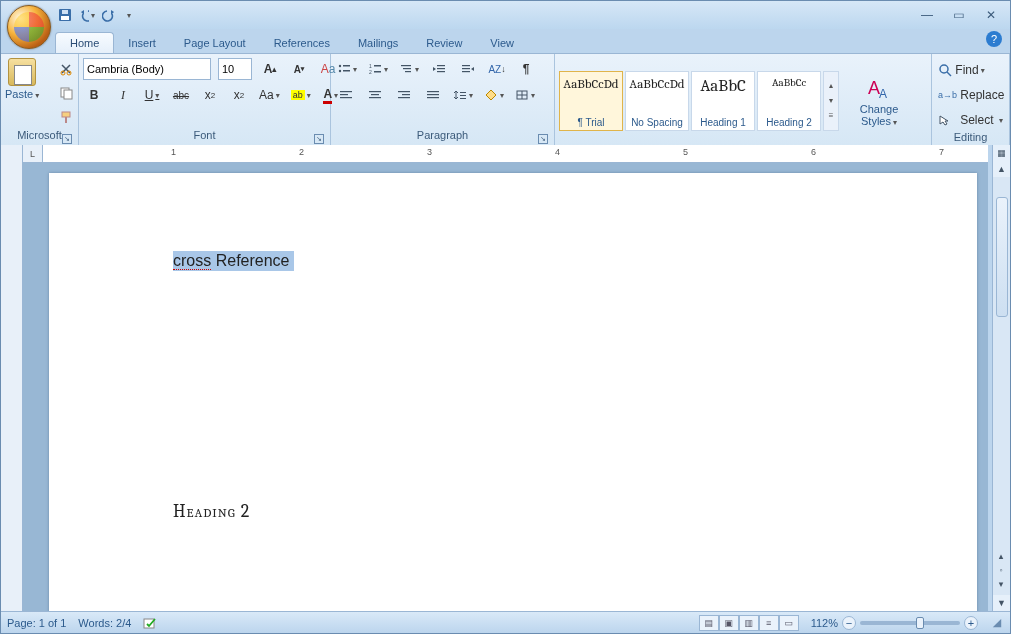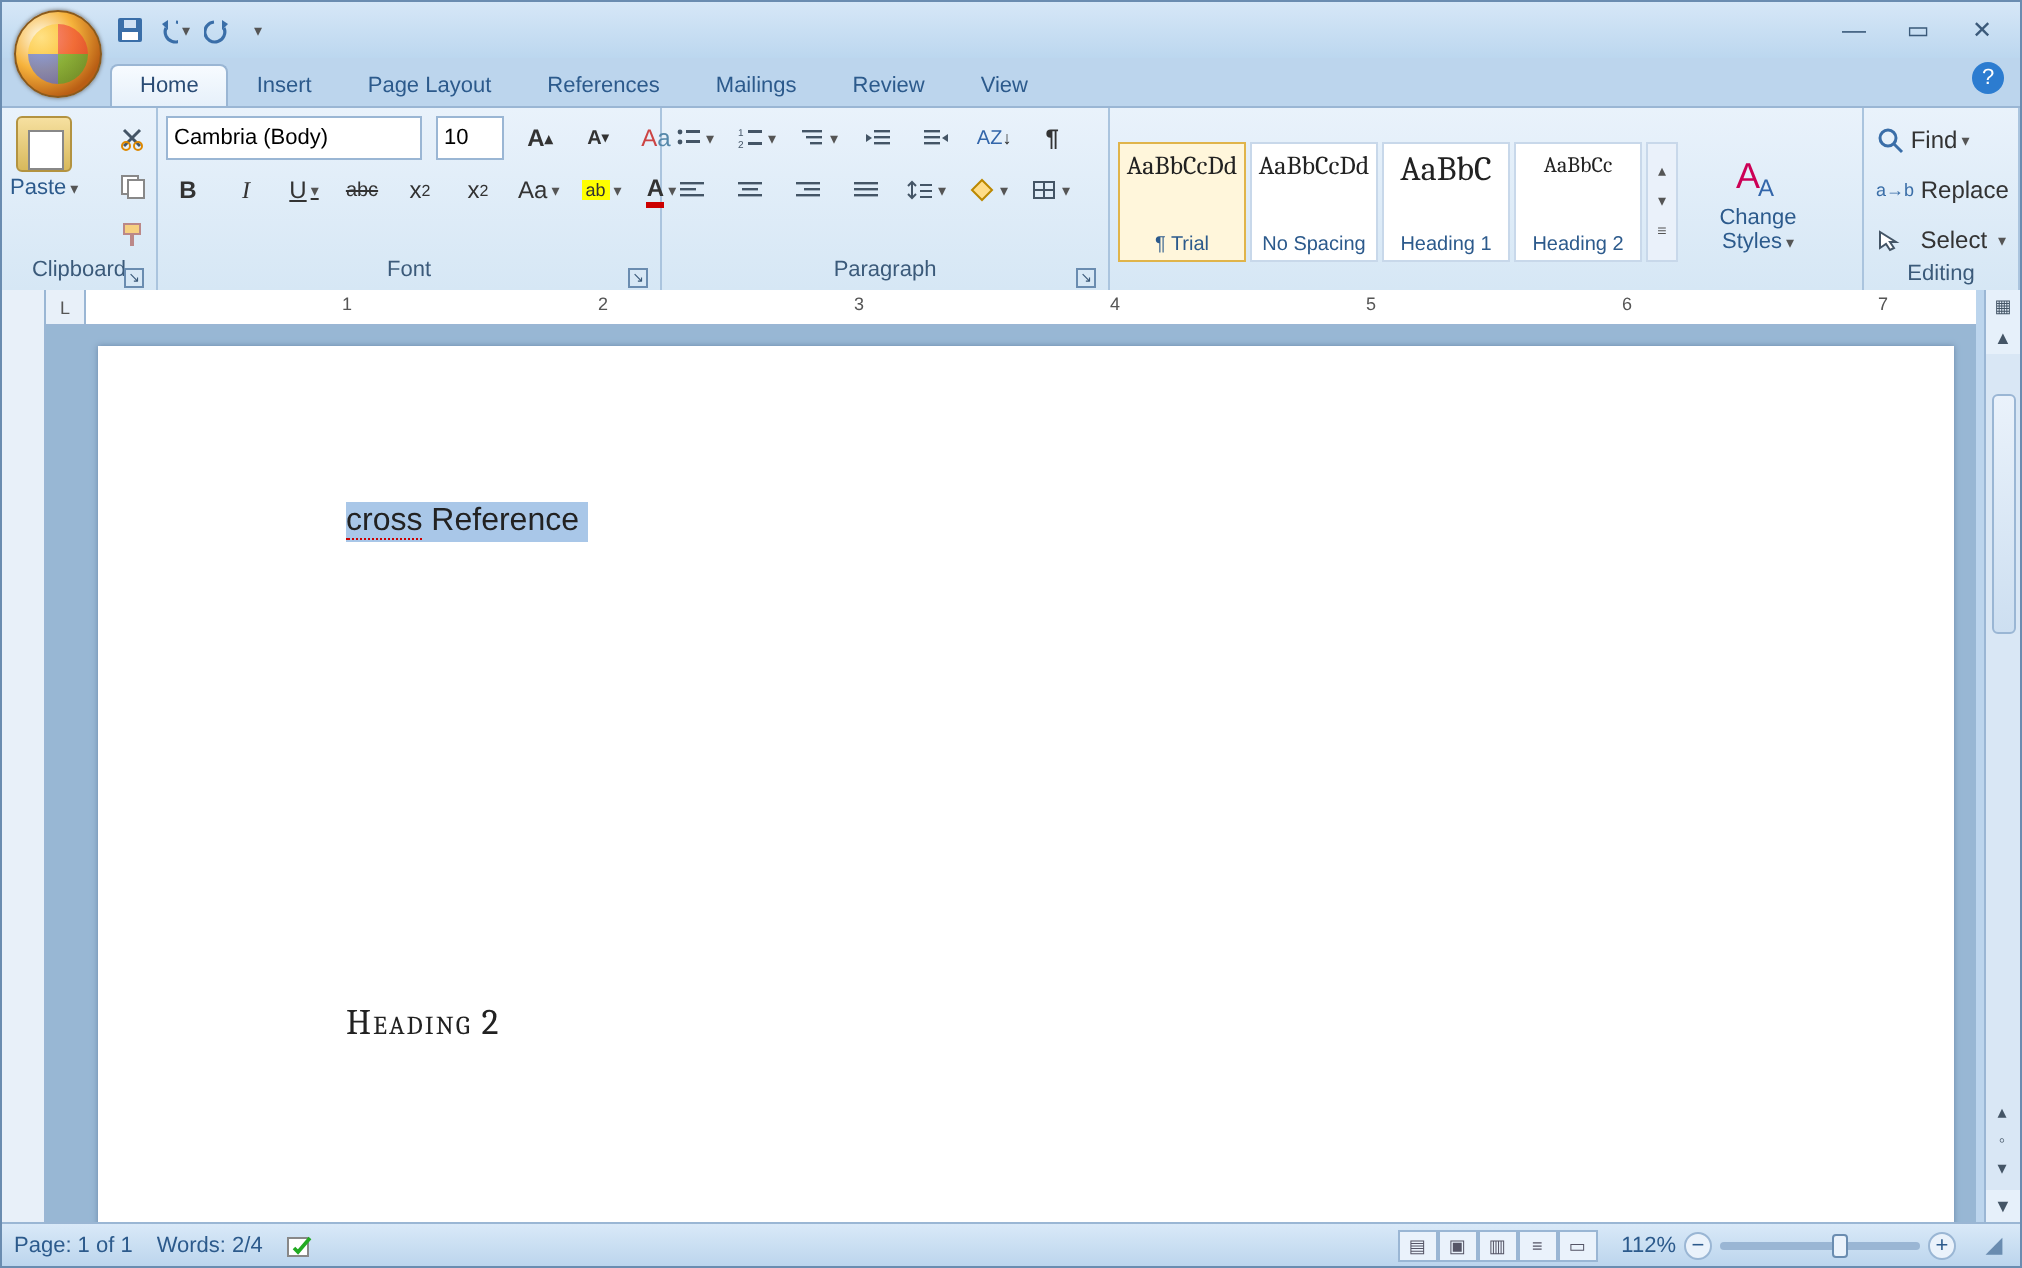--- a/index.html
+++ b/index.html
@@ -146,21 +146,21 @@
             </svg>
           </div>
         <div class="btn">
             <svg width="14" height="14">
               <rect x="3" y="2" width="8" height="5" fill="#f6d080" stroke="#b88"></rect>
               <rect x="6" y="7" width="2" height="6" fill="#b88"></rect>
             </svg>
           </div>
       </div>
     </div>
-    <div class="group-label"><span>Clipboard</span><span class="launcher">↘</span></div>
+    <div class="group-label"><span>Microsoft</span><span class="launcher">↘</span></div>
   </div>
 
   <div class="group" style="width:252px">
     <div class="group-body col" style="gap:4px; padding-top:2px; width:100%;">
       <div class="row">
         <input class="combo" style="width: 128px;" value="Cambria (Body)">
         <input class="combo" style="width: 34px;" value="10">
         <div class="btn" style="font-weight:bold">A<span style="font-size:8px;vertical-align:super">▴</span></div>
         <div class="btn" style="font-weight:bold;font-size:10px">A<span style="font-size:7px;vertical-align:super">▾</span></div>
         <div class="btn">

